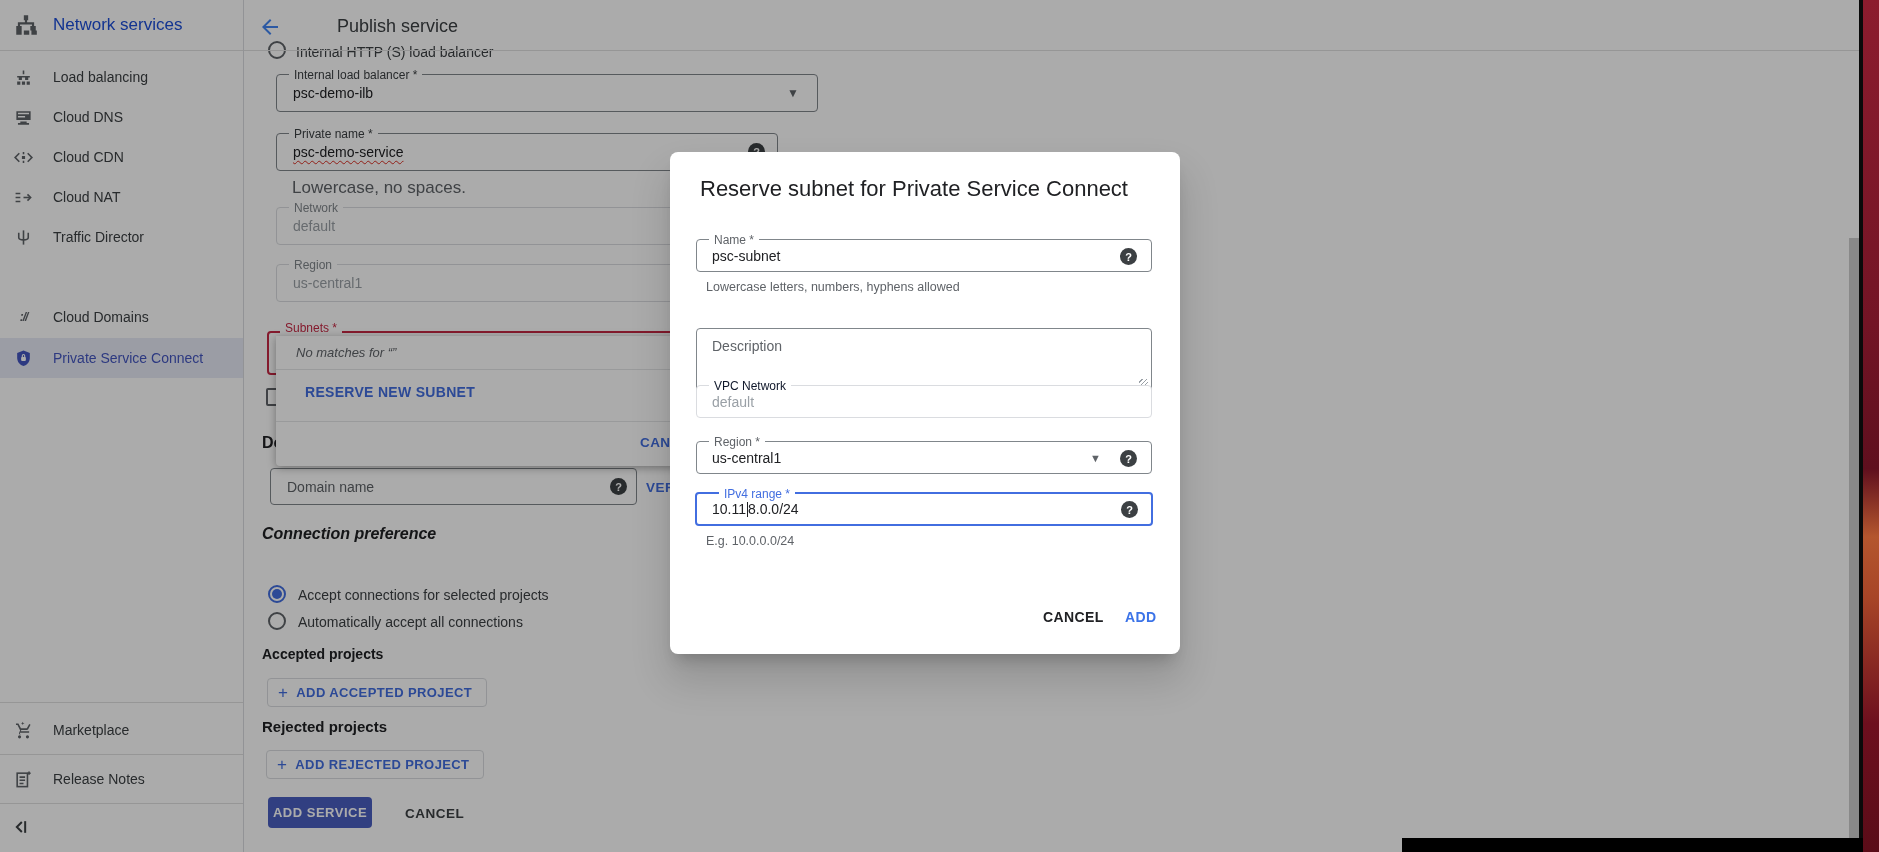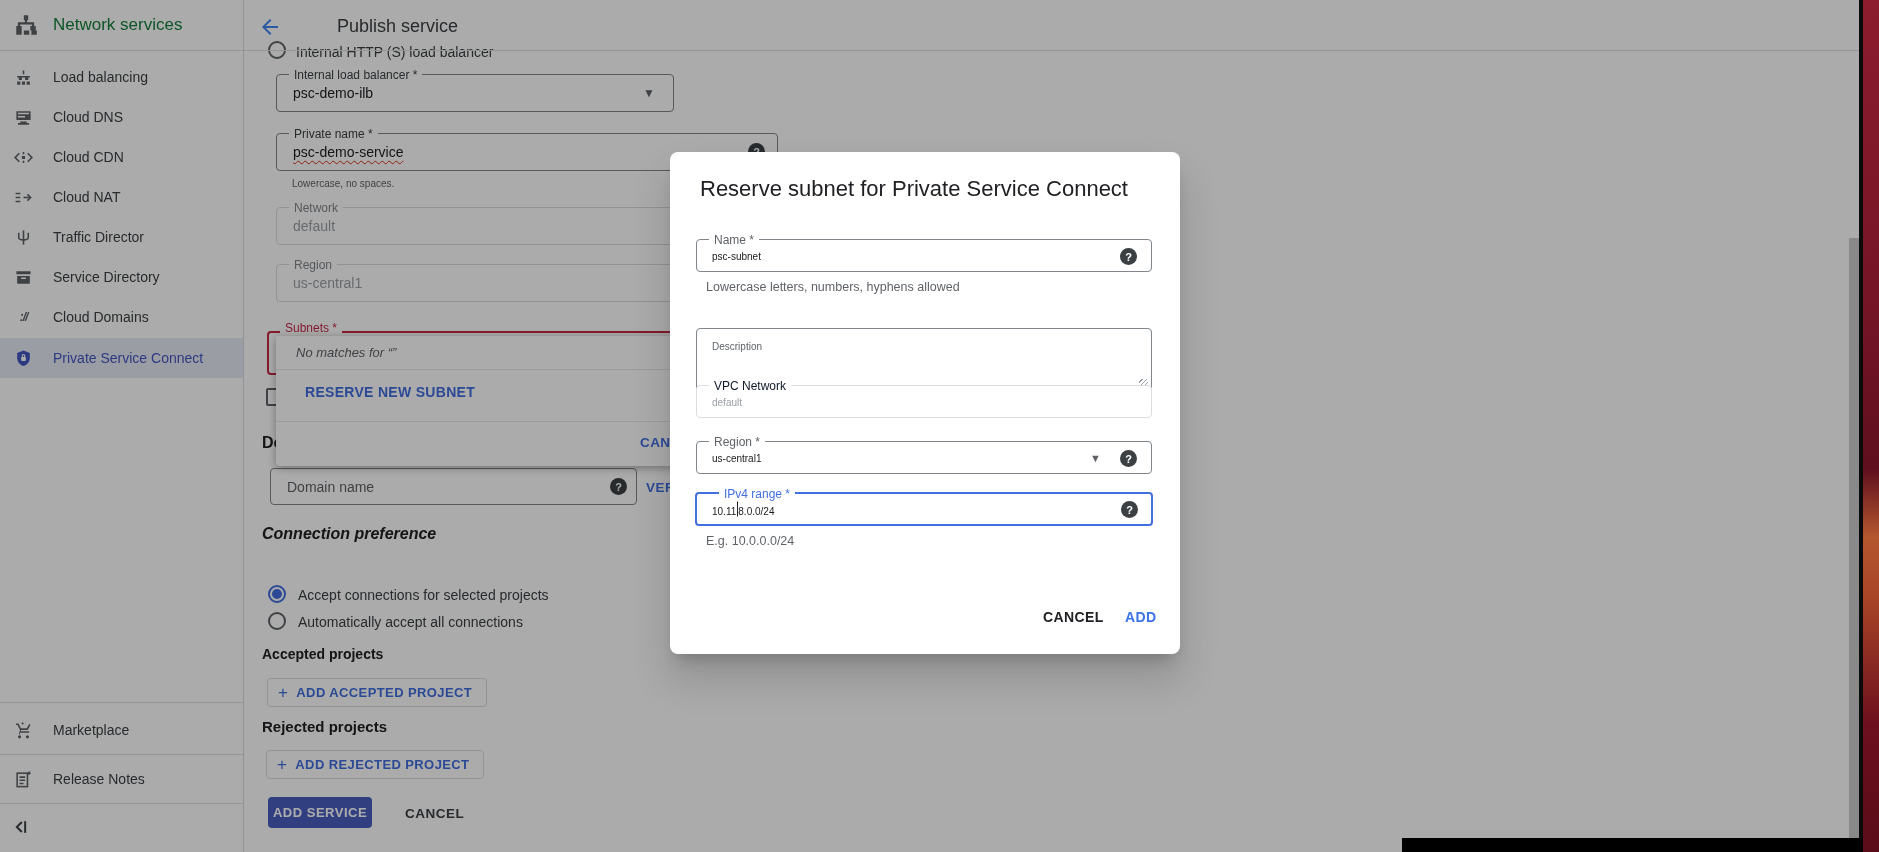--- a/index.html
+++ b/index.html
@@ -9,21 +9,21 @@
   #stage { position:relative; width:1879px; height:852px; background:#fff; }
 
   
   .h-divider { position:absolute; left:0; top:50px; width:1859px; height:1px; background:#e0e0e0; z-index:4; }
   .v-divider { position:absolute; left:243px; top:0; width:1px; height:852px; background:#dadce0; z-index:4; }
 
   
   #sidebar { position:absolute; left:0; top:0; width:243px; height:852px; background:#fff; z-index:2; }
   .sb-head { position:absolute; left:0; top:0; width:243px; height:50px; display:flex; align-items:center; }
   .sb-head .logo { margin-left:13px; width:26px; height:26px; color:#5f6368; }
-  .sb-title { margin-left:14px; font-size:17px; color:#15803d; }
+  .sb-title { margin-left:14px; font-size:17px; color:#1d4ed8; }
   .sb-item { position:absolute; left:0; width:243px; height:40px; display:flex; align-items:center; cursor:pointer; }
   .sb-item .ic { margin-left:14px; width:19px; height:19px; color:#5f6368; flex:none; display:flex; align-items:center; justify-content:center; }
   .sb-item .lb { margin-left:20px; font-size:14px; color:#3c4043; white-space:nowrap; }
   .sb-item.active { background:#e8eaf6; }
   .sb-item.active .ic { color:#4356c0; }
   .sb-item.active .lb { color:#4356c0; }
   .sb-div { position:absolute; left:0; width:243px; height:1px; background:#e0e0e0; }
   .domains-ic { font-style:italic; font-weight:bold; font-size:12px; color:#5f6368; letter-spacing:-1px; }
 
   
@@ -31,21 +31,21 @@
   #page-title { position:absolute; left:337px; top:16px; font-size:18px; color:#3c4043; z-index:3; }
 
   
   .fld { position:absolute; border:1px solid #80868b; border-radius:4px; background:#fff; }
   .fld .flabel { position:absolute; left:12px; top:-7px; background:#fff; padding:0 5px; font-size:12px; color:#3c4043; white-space:nowrap; }
   .fld .fval { position:absolute; left:16px; top:50%; transform:translateY(-50%); font-size:14px; color:#202124; white-space:nowrap; }
   .fld.disabled { border-color:#dadce0; }
   .fld.disabled .flabel { color:#80868b; }
   .fld.disabled .fval { color:#9aa0a6; }
   .caret { position:absolute; right:18px; top:50%; transform:translateY(-50%); font-size:12px; color:#5f6368; }
-  .helper { position:absolute; font-size:10px; color:#5f6368; white-space:nowrap; }
+  .helper { position:absolute; font-size:17px; color:#5f6368; white-space:nowrap; }
   .helpic { position:absolute; width:17px; height:17px; border-radius:50%; background:#3c4043; color:#fff;
     font-size:11px; font-weight:bold; display:flex; align-items:center; justify-content:center; }
   .squiggle { text-decoration:underline wavy #d93025 1px; text-underline-offset:3px; }
 
   .radio { width:18px; height:18px; border-radius:50%; border:2px solid #5f6368; background:#fff; position:absolute; }
   .radio.sel { border-color:#426ee0; }
   .radio.sel::after { content:""; position:absolute; left:2px; top:2px; width:10px; height:10px; border-radius:50%; background:#426ee0; }
   .heading { position:absolute; font-size:16px; font-weight:bold; color:#202124; white-space:nowrap; }
   .opt-label { position:absolute; font-size:14px; color:#3c4043; white-space:nowrap; }
 
@@ -75,21 +75,21 @@
   #desktop-strip { position:absolute; left:1863px; top:0; width:16px; height:852px; z-index:55;
     background:linear-gradient(180deg,#8c1c2e 0%,#731425 38%,#5f0f1e 55%,#b4562e 63%,#a84527 70%,#6d0f1e 85%,#5a0c18 100%); }
   #taskbar { position:absolute; left:1402px; top:838px; width:461px; height:14px; background:#000; z-index:56; }
 
   
   #modal { position:absolute; left:670px; top:152px; width:510px; height:502px; background:#fff; border-radius:8px;
     box-shadow:0 11px 15px -7px rgba(0,0,0,.2), 0 24px 38px 3px rgba(0,0,0,.14); z-index:60; }
   #modal-title { position:absolute; left:30px; top:24px; font-size:22px; color:#202124; white-space:nowrap; }
   .m-fld { position:absolute; left:26px; width:456px; border:1px solid #80868b; border-radius:4px; background:#fff; }
   .m-fld .flabel { position:absolute; left:12px; top:-7px; background:#fff; padding:0 5px; font-size:12px; color:#5f6368; white-space:nowrap; }
-  .m-fld .fval { position:absolute; left:15px; top:50%; transform:translateY(-50%); font-size:10px; color:#202124; white-space:nowrap; }
+  .m-fld .fval { position:absolute; left:15px; top:50%; transform:translateY(-50%); font-size:14px; color:#202124; white-space:nowrap; }
   .m-fld.disabled { border-color:#dadce0; }
   .m-fld.disabled .flabel { color:#0f172a; }
   .m-fld.disabled .fval { color:#9aa0a6; }
   .m-fld.focused { border:2px solid #426ee0; }
   .m-fld.focused .flabel { color:#426ee0;margin-left:10px; }
   .m-helper { position:absolute; left:36px; font-size:12.5px; color:#5f6368; white-space:nowrap; }
   .resize-grip { position:absolute; right:3px; bottom:3px; width:9px; height:9px;
     background:repeating-linear-gradient(135deg,transparent 0 2px,#9aa0a6 2px 3px); cursor:nwse-resize; }
   .text-caret { display:inline-block; width:1px; height:15px; background:#202124; vertical-align:text-bottom; margin:0 0.5px; }
   #modal-cancel { position:absolute; left:373px; top:457px; font-size:14px; font-weight:bold; letter-spacing:.4px; color:#202124; cursor:pointer; }
@@ -147,28 +147,20 @@
     </div>
     <div class="sb-item" style="top:217px">
       <span class="ic">
           <svg viewBox="0 0 24 24" fill="none" stroke="currentColor" stroke-width="2" width="19" height="19">
             <path d="M12 3v18"></path>
             <path d="M6 6v6c0 2 2 3 6 3M18 6v6c0 2-2 3-6 3"></path>
           </svg>
         </span>
       <span class="lb">Traffic Director</span>
     </div>
-    <div class="sb-item" style="top:257px">
-      <span class="ic">
-          <svg viewBox="0 0 24 24" fill="currentColor" width="19" height="19">
-            <path d="M3 4h18v4H3zm1 6h16v10H4zm5 2v2h6v-2z"></path>
-          </svg>
-        </span>
-      <span class="lb">Service Directory</span>
-    </div>
     <div class="sb-item" style="top:297px">
       <span class="ic domains-ic">://</span>
       <span class="lb">Cloud Domains</span>
     </div>
     <div class="sb-item active" style="top:338px">
       <span class="ic">
           <svg viewBox="0 0 24 24" width="19" height="19">
             <path fill="currentColor" d="M12 2l8 3v6c0 5-3.4 9.4-8 10.5C7.4 20.4 4 16 4 11V5z"></path>
             <rect x="9" y="10" width="6" height="5" rx="1" fill="#fff"></rect>
             <path d="M10.5 10V8.5a1.5 1.5 0 013 0V10" stroke="#fff" stroke-width="1.4" fill="none"></path>
@@ -213,21 +205,21 @@
   <div id="back-btn">
     <svg viewBox="0 0 24 24" fill="currentColor" width="24" height="24">
         <path d="M20 11H7.8l5.6-5.6L12 4l-8 8 8 8 1.4-1.4L7.8 13H20z"></path>
       </svg>
   </div>
   <div id="page-title">Publish service</div>
 
   <div class="radio" style="left:268px; top:41px; z-index:3;"></div>
   <div class="opt-label" style="left:296px; top:44px; z-index:3;">Internal HTTP (S) load balancer</div>
 
-  <div class="fld" style="left:276px; top:74px; width:398px; height:38px;">
+  <div class="fld" style="left:276px; top:74px; width:542px; height:38px;">
     <span class="flabel">Internal load balancer *</span>
     <span class="fval">psc-demo-ilb</span>
     <span class="caret">▼</span>
   </div>
 
   <div class="fld" style="left:276px; top:133px; width:502px; height:38px;">
     <span class="flabel">Private name *</span>
     <span class="fval squiggle">psc-demo-service</span>
   </div>
   <div class="helpic" style="left:748px; top:143px; z-index:3;">?</div>

